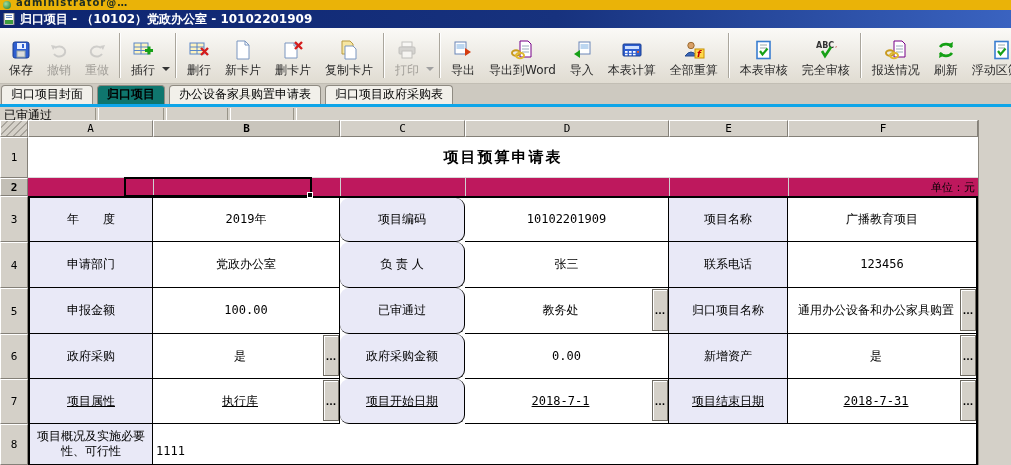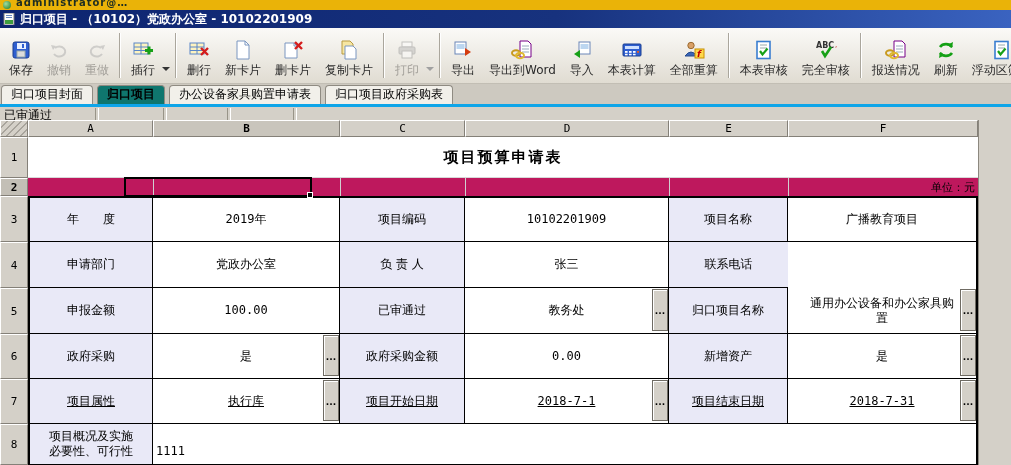--- a/index.html
+++ b/index.html
@@ -72,25 +72,25 @@
   #unit{position:absolute;right:3px;top:2px;font-size:11px;}
   #selbox{position:absolute;left:124px;top:57px;width:188px;height:20px;border:2px solid #000;box-sizing:border-box;z-index:5;}
   #selbox .handle{position:absolute;right:-3px;bottom:-3px;width:4px;height:4px;background:#000;border:1px solid #fff;}
 
   
   #formtable{position:absolute;left:28px;top:76px;width:950px;height:269px;box-sizing:border-box;
       border:2px solid #000;border-bottom:none;overflow:hidden;background:#fff;}
   .frow{display:flex;width:946px;}
   .fcell{box-sizing:border-box;border-right:1px solid #000;border-bottom:1px solid #000;position:relative;
       display:flex;align-items:center;justify-content:center;text-align:center;
-      font-size:12px;line-height:1.25;padding:1px 18px;}
+      font-size:12px;line-height:1.25;padding:1px 6px;}
   .fcell:last-child{border-right:none;}
   .lab{background:#e9e9f7;}
   .val{background:#fff;font-family:"DejaVu Sans Mono","Liberation Mono",monospace;}
-  .ca{width:123px;} .cb{width:187px;} .cc{width:125px;} .cd{width:204px;} .ce{width:119px;} .cf{width:188px;}
+  .ca{width:123px;} .cb{width:187px;} .cc{width:125px;border-radius:9px;} .cd{width:204px;} .ce{width:119px;} .cf{width:188px;}
   .r3{height:44px;} .r4{height:46px;} .r5{height:46px;} .r6{height:45px;} .r7{height:45px;text-decoration:underline;} .r8{height:41px;}
   .hasbtn{padding-right:18px;}
   .ellip{position:absolute;right:0;top:1px;bottom:2px;width:16px;background:#d4d0c8;
       border:1px solid #6f6b63;box-shadow:inset 1px 1px 0 #fff;font-size:11px;font-weight:bold;
       display:flex;align-items:center;justify-content:center;padding:0;}
   .notelab{flex-direction:column;justify-content:center;overflow:hidden;font-family:Liberation Serif, serif;}
   .noteval{justify-content:flex-start;align-items:flex-start;text-align:left;padding:20px 0 0 3px;width:823px;}
   #gridredge{position:absolute;left:978px;top:0;width:1px;height:345px;background:#8c887f;}
 </style>
 </head>
@@ -417,20 +417,21 @@
       <div class="fcell val cd">10102201909</div>
       <div class="fcell lab ce">项目名称</div>
       <div class="fcell val cf">广播教育项目</div>
     </div>
     <div class="frow r4">
       <div class="fcell lab ca">申请部门</div>
       <div class="fcell val cb">党政办公室</div>
       <div class="fcell lab cc">负 责 人</div>
       <div class="fcell val cd">张三</div>
       <div class="fcell lab ce">联系电话</div>
+      <div class="fcell val cf">123456</div>
     </div>
     <div class="frow r5">
       <div class="fcell lab ca">申报金额</div>
       <div class="fcell val cb">100.00</div>
       <div class="fcell lab cc">已审通过</div>
       <div class="fcell val cd hasbtn">
           <span>教务处</span>
           <button class="ellip">…</button>
         </div>
       <div class="fcell lab ce">归口项目名称</div>

